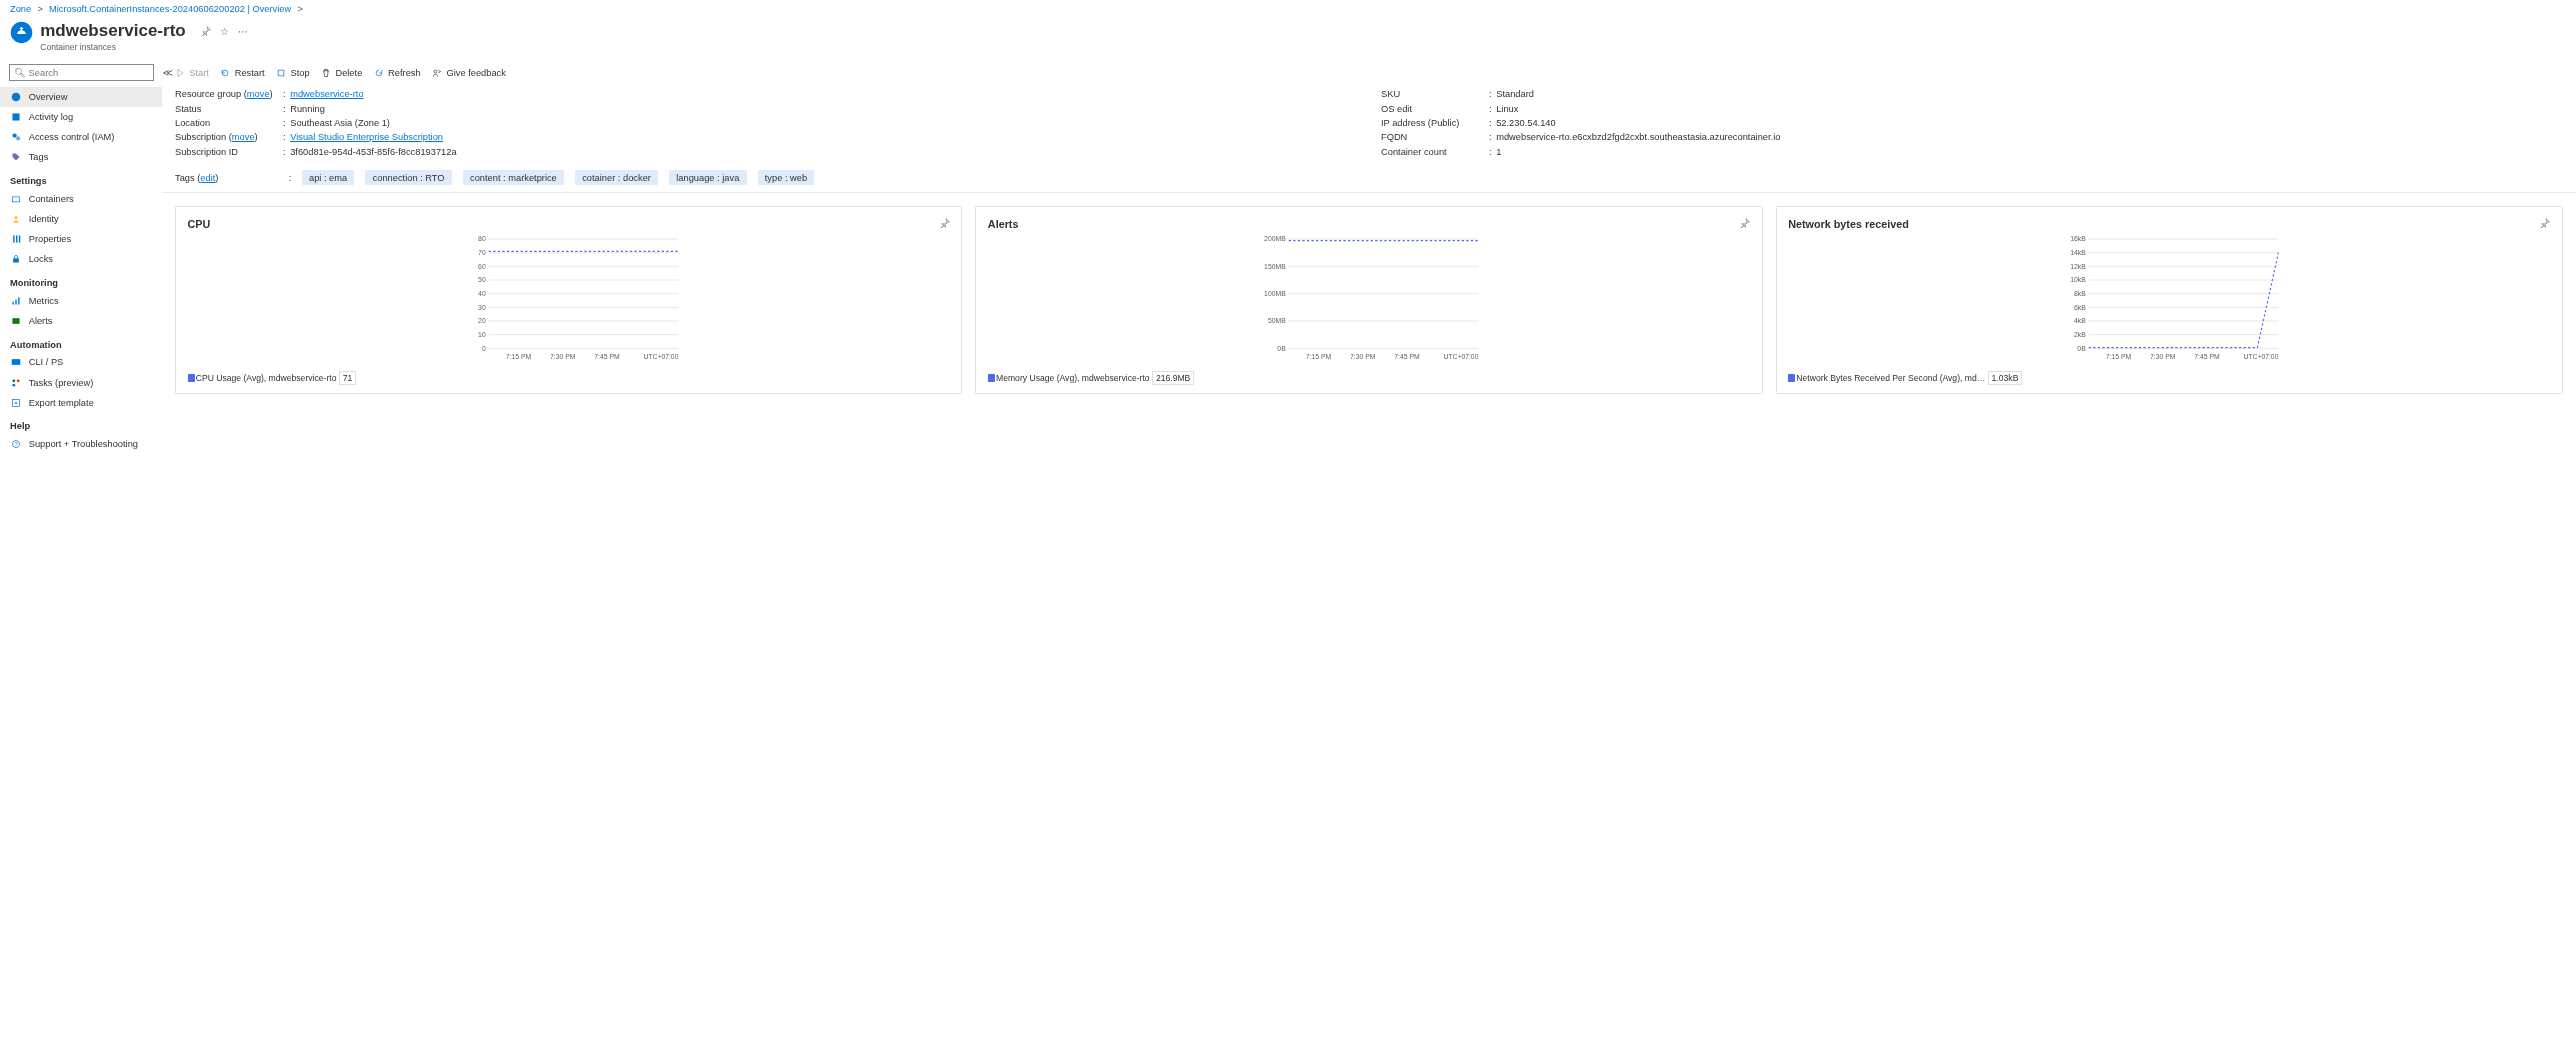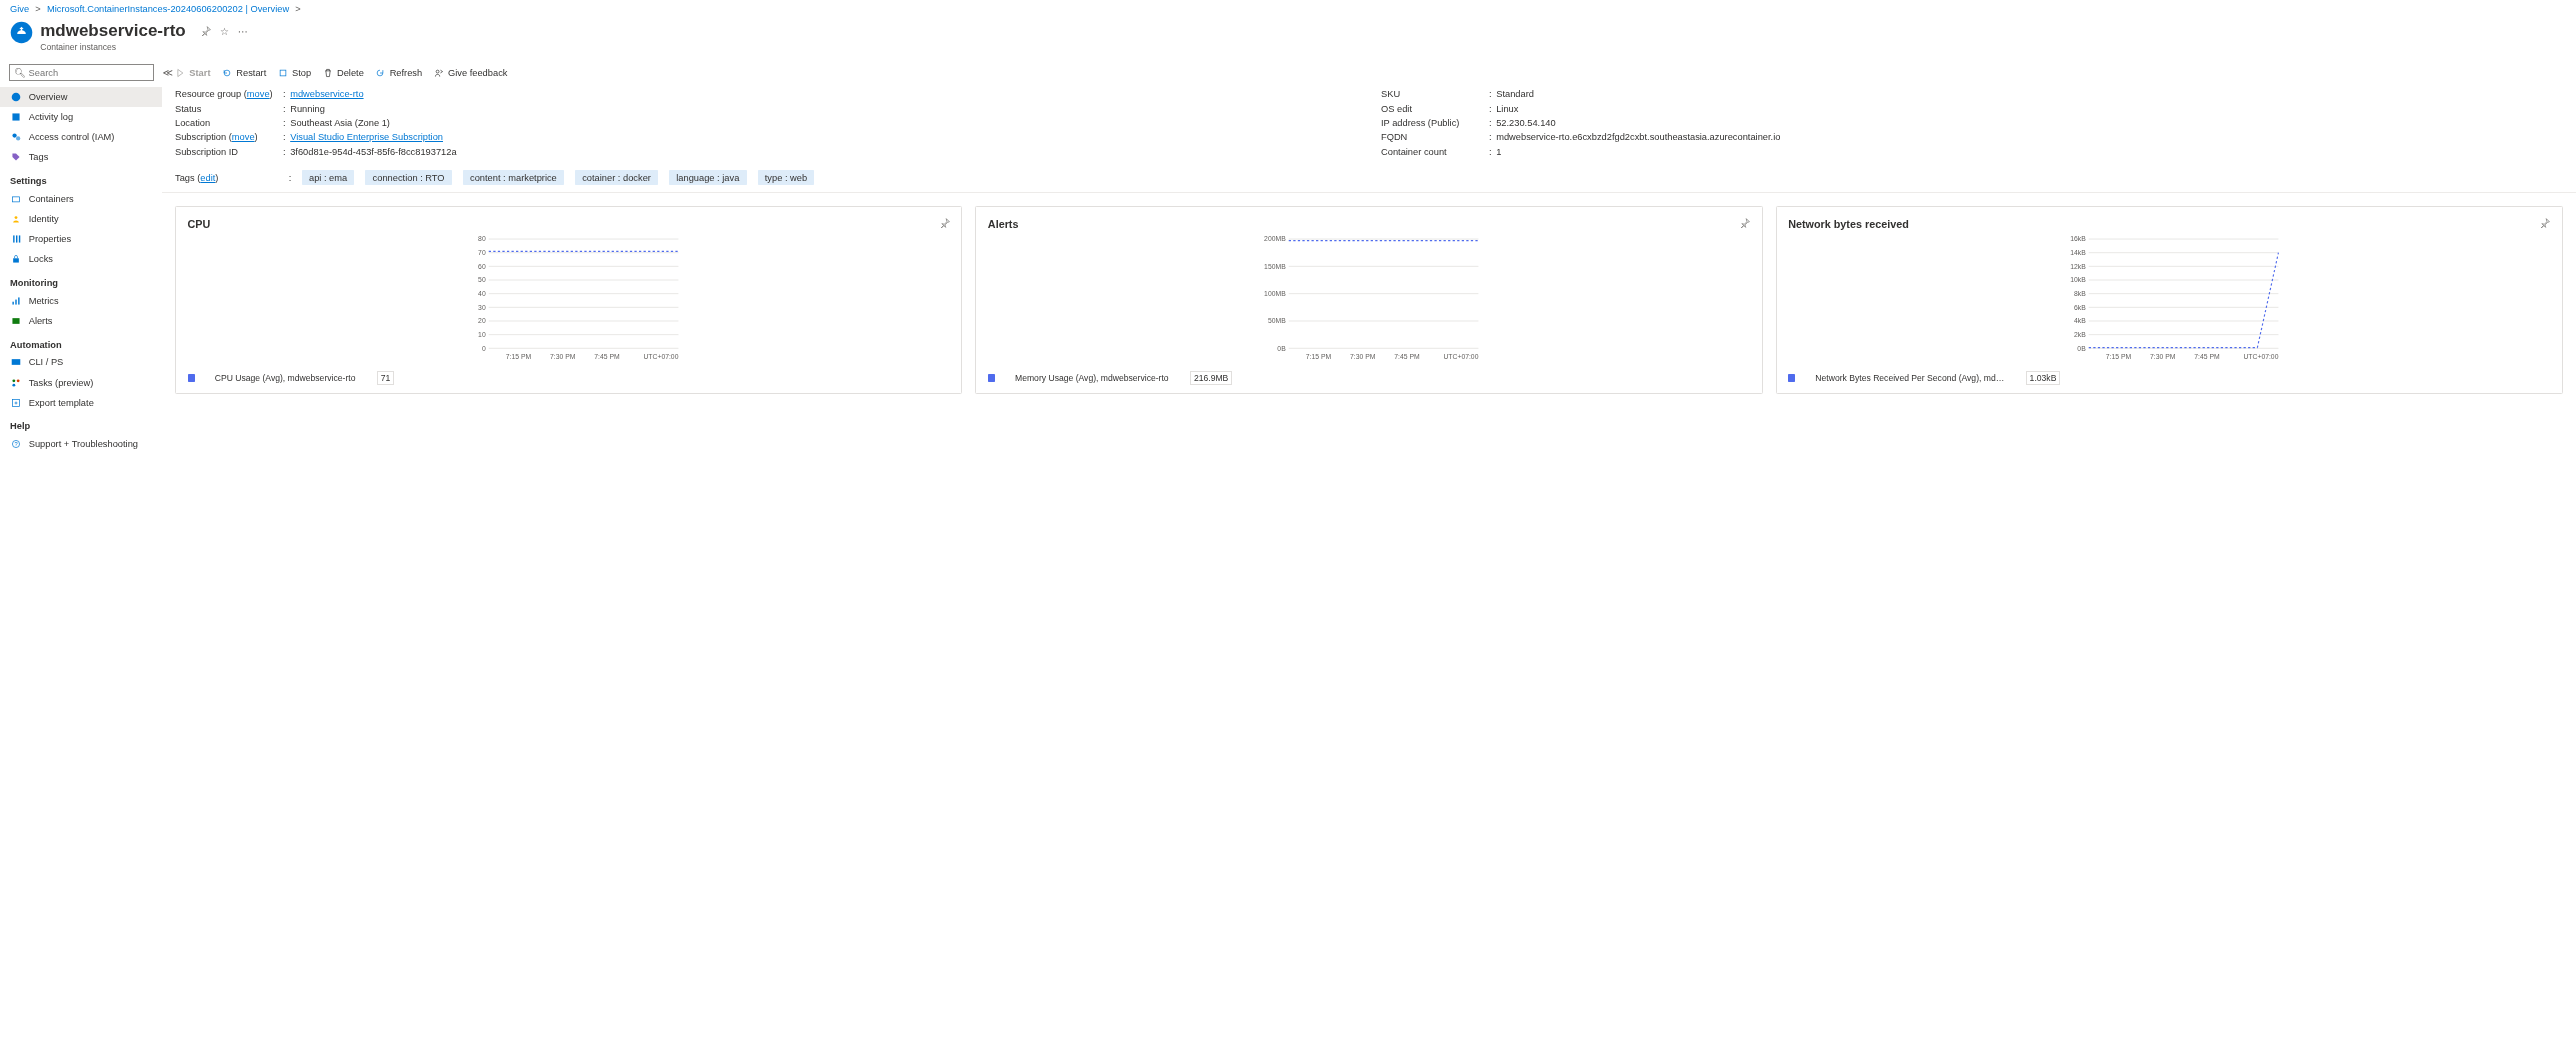--- a/index.html
+++ b/index.html
@@ -30,21 +30,21 @@
 .collapse-btn { color:#605e5c; cursor:pointer; font-size:10px; }
 
 .side-item { display:flex; align-items:center; gap:7.2px; padding: 4.3px 10px; cursor:pointer; font-size: 9.3px; color:#323130; }
 .side-item.active { background:#edebe9; }
 .side-group { font-weight:600; padding: 8.6px 10px 2.9px 10px; font-size:9.3px; }
 .side-ic { width:11.5px; height:11.5px; display:flex; align-items:center; justify-content:center; }
 
 
 .command-bar { display:flex; align-items:center; gap: 11.5px; padding: 5.8px 13px; border-bottom: none; }
 .cmd { display:flex; align-items:center; gap:4.3px; cursor:pointer; font-size:9.3px; color:#323130; }
-.cmd.disabled { color:#a19f9d; cursor:default;font-weight:bold; }
+.cmd.disabled { color:#a19f9d; cursor:default; }
 .cmd-ic { display:flex; align-items:center; }
 
 
 .essentials-bar { display:flex; align-items:center; gap:5.8px; padding: 5.8px 13px; font-weight:600; cursor:pointer; }
 .essentials { display:flex; padding: 2.9px 13px 8.6px 13px; gap: 24px; }
 .ess-col { flex:1; min-width:0; }
 .ess-row { display:flex; padding: 2.2px 0; font-size:9.3px; align-items:center; }
 .ess-label { width: 108px; color:#323130; flex-shrink:0; }
 .ess-colon { width: 7.2px; color:#323130; }
 .ess-val { flex:1; white-space:nowrap; overflow:hidden; text-overflow:ellipsis; }
@@ -54,31 +54,31 @@
 .tags-label { width:108px; font-size:9.3px; }
 .tag { background:#deecf9; color:#323130; padding:2.2px 7.2px; font-size:9.3px; border-radius:0.7px; }
 .hr { border:none; border-top:0.7px solid #edebe9; margin: 0 0 8.6px 0; }
 
 
 .charts { display:flex; gap:13px; padding: 4.3px 13px; }
 .chart-card { flex:1; border:0.7px solid #e1dfdd; border-radius:1.4px; padding: 11.5px 11.5px 8.6px 11.5px; min-width:0; }
 .chart-head { display:flex; justify-content:space-between; align-items:center; margin-bottom: 5.8px; }
 .chart-title { font-size:10.8px; font-weight:600; }
 .chart-svg { width:100%; height:129px; }
-.chart-legend { display:flex; align-items:center; gap:20px; font-size:8.6px; margin-top:4.3px; }
+.chart-legend { display:flex; align-items:center; gap:1px; font-size:8.6px; margin-top:4.3px; }
 .legend-sq { width:7.2px; height:7.2px; background:#4f6bed; border-radius:0.7px; }
 .legend-val { border:0.7px solid #e1dfdd; padding:0.7px 2.9px; font-size:8.6px; margin-left:1.4px; }
 
 svg text { font-family: inherit; }
 </style>
 </head>
 <body>
 
 <div class="breadcrumb">
-  <a>Give</a>
+  <a>Zone</a>
   <span class="sep">&gt;</span>
   <a>Microsoft.ContainerInstances-20240606200202 | Overview</a>
   <span class="sep">&gt;</span>
 </div>
 
 <div class="header">
   <div class="header-icon">
     <svg viewBox="0 0 32 32" width="23" height="23">
         <circle cx="16" cy="16" r="15" fill="#0078d4"></circle>
         <path d="M10 18c0-3 3-5 6-5s6 2 6 5h-12z" fill="#fff"></path>

